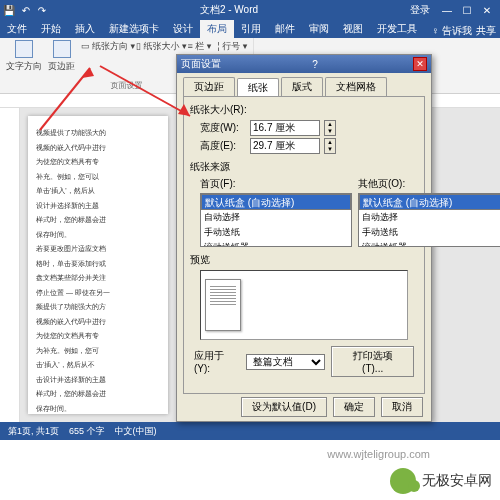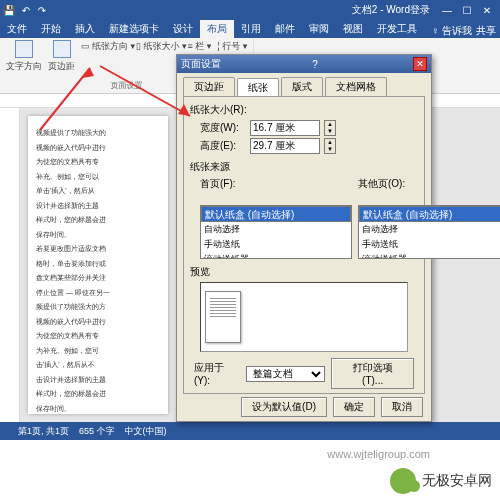--- a/index.html
+++ b/index.html
@@ -1,58 +1,58 @@
 <!DOCTYPE html>
 <html><head>
 <meta charset="utf-8">
 <style>
 *{box-sizing:border-box;margin:0;padding:0;font-family:"Microsoft YaHei","SimSun",sans-serif}
 body{width:500px;height:500px;background:#fff;position:relative;overflow:hidden}
 .word-app{width:500px;height:440px;background:#fff;position:relative}
 .titlebar{height:20px;background:#2b579a;color:#fff;font-size:10px;display:flex;align-items:center;padding:0 4px}
 .titlebar .qat{display:flex;gap:4px}
 .titlebar .qat span{width:12px;height:12px;display:inline-flex;align-items:center;justify-content:center}
-.titlebar .title{flex:1;text-align:right}
+.titlebar .title{flex:1;text-align:center}
 .titlebar .wincontrols{display:flex;gap:2px}
 .titlebar .wincontrols span{width:18px;text-align:center}
 .ribbon-tabs{height:18px;background:#2b579a;display:flex;align-items:flex-end;font-size:10px;color:#fff}
 .ribbon-tabs .tab{padding:2px 7px;cursor:pointer}
 .ribbon-tabs .tab.active{background:#f3f3f3;color:#2b579a}
 .ribbon-tabs .right{margin-left:auto;display:flex;align-items:center;gap:4px;padding-right:4px}
 .ribbon{height:56px;background:#f3f3f3;border-bottom:1px solid #d0d0d0;display:flex;font-size:9px;color:#444}
 .rgroup{border-right:1px solid #e0e0e0;padding:2px 6px;display:flex;flex-direction:column;justify-content:space-between}
 .rgroup .items{display:flex;gap:6px}
 .ritem{display:flex;flex-direction:column;align-items:center;gap:2px;font-size:9px}
 .ricon{width:18px;height:18px;border:1px solid #6a8fc0;background:#e8eef8}
 .rlabel{font-size:8px;color:#666;text-align:center}
 .ruler{height:14px;background:#fff;border-bottom:1px solid #ddd}
 .docarea{position:absolute;top:108px;left:0;right:0;bottom:18px;background:#e6e6e6;display:flex}
 .vruler{width:20px;background:#fff;border-right:1px solid #ddd}
 .page{margin:8px 0 8px 8px;width:140px;background:#fff;box-shadow:0 0 4px rgba(0,0,0,.3);padding:12px 8px;font-size:7px;color:#333;line-height:1.5}
 .page p{margin-bottom:4px}
-.statusbar{position:absolute;bottom:0;left:0;right:0;height:18px;background:#2b579a;color:#fff;font-size:9px;display:flex;align-items:center;padding:0 18px;gap:10px}
+.statusbar{position:absolute;bottom:0;left:0;right:0;height:18px;background:#2b579a;color:#fff;font-size:9px;display:flex;align-items:center;padding:0 8px;gap:10px}
 .dialog{position:absolute;top:54px;left:176px;width:256px;height:368px;background:#ece9d8;border:1px solid #888;box-shadow:2px 2px 6px rgba(0,0,0,.4);font-size:10px}
 .dlg-title{height:18px;background:linear-gradient(#5a7fbf,#3a5f9f);color:#fff;display:flex;align-items:center;padding:0 4px;font-size:10px}
 .dlg-title .close{margin-left:auto;width:14px;height:14px;background:#d44;border:1px solid #a00;color:#fff;text-align:center;line-height:12px;font-size:9px}
 .dlg-tabs{display:flex;padding:4px 6px 0 6px;gap:2px}
 .dlg-tab{padding:2px 10px;background:#ece9d8;border:1px solid #999;border-bottom:none;font-size:10px;border-radius:2px 2px 0 0}
 .dlg-tab.active{background:#fff;position:relative;top:1px}
 .dlg-body{margin:0 6px 6px 6px;border:1px solid #999;background:#ece9d8;padding:6px;height:298px;position:relative}
 .grp{margin-bottom:6px}
 .grp-title{font-size:10px;margin-bottom:3px;color:#000}
 .row{display:flex;align-items:center;gap:4px;margin:2px 0 2px 10px}
 .row label{width:46px;font-size:10px}
 .sel,.inp{border:1px solid #7a7a7a;background:#fff;font-size:10px;height:16px;padding:0 2px}
 .sel{width:150px}
 .inp{width:70px}
 .spinner{width:12px;height:16px;border:1px solid #7a7a7a;background:#ece9d8;display:flex;flex-direction:column}
 .spinner div{flex:1;text-align:center;font-size:6px;line-height:7px}
 .twocol{display:flex;gap:6px;margin-left:10px}
 .col{flex:1}
-.col label{font-size:10px;display:block;margin-bottom:14px}
+.col label{font-size:10px;display:block;margin-bottom:2px}
 .listbox{border:1px solid #7a7a7a;background:#fff;height:54px;font-size:9px;overflow:hidden}
 .listbox .opt{padding:1px 3px}
 .listbox .opt.sel{background:#316ac5;color:#fff}
 .preview-area{border:1px inset #999;background:#fff;height:70px;margin:2px 10px;display:flex;align-items:center;justify-content:flex-start;padding:4px}
 .preview-page{width:36px;height:52px;border:1px solid #888;box-shadow:1px 1px 2px rgba(0,0,0,.3);background:#fff;padding:4px}
 .preview-page .line{height:1px;background:#999;margin:2px 0}
 .dlg-bottom{display:flex;align-items:center;gap:6px;margin-top:4px;padding:0 4px}
 .btn{border:1px solid #888;background:#ece9d8;padding:2px 10px;font-size:10px;box-shadow:1px 1px 0 #fff inset}
 .dlg-buttons{position:absolute;bottom:4px;right:8px;display:flex;gap:6px}
 .arrow{position:absolute;pointer-events:none}

